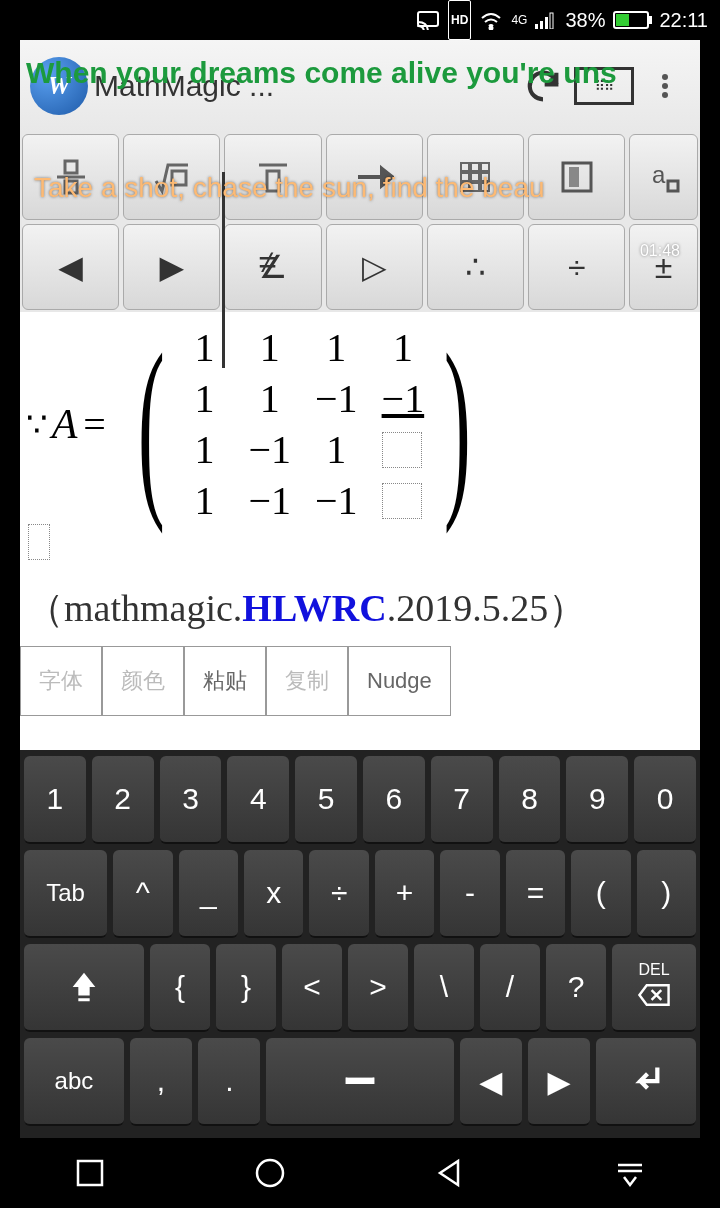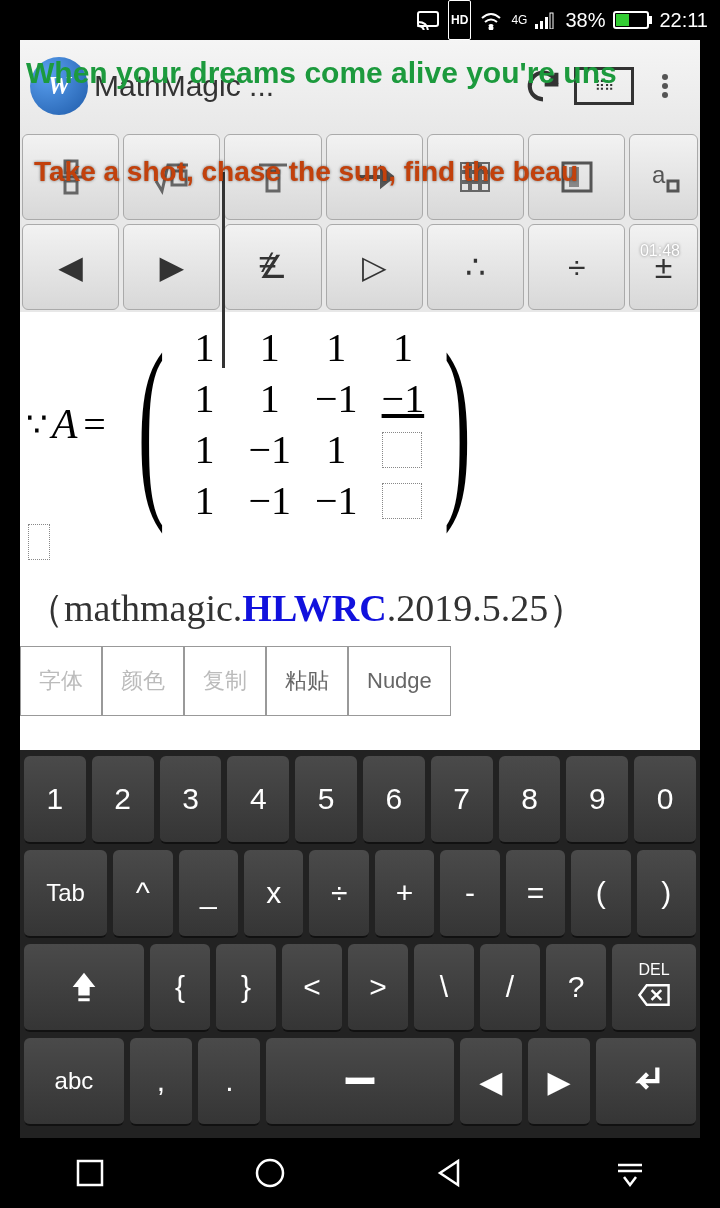--- a/index.html
+++ b/index.html
@@ -21,21 +21,21 @@
   .titlebar { height: 92px; background: linear-gradient(#f5f5f5, #e8e8e8); display: flex; align-items: center; padding: 0 10px; gap: 6px; position: relative; }
   .app-icon { width: 58px; height: 58px; background: radial-gradient(circle at 30% 30%, #5aa0f0, #1e5aa8); border-radius: 50%; display: flex; align-items: center; justify-content: center; color: #fff; font-weight: bold; font-size: 26px; font-style: italic; font-family: Georgia, serif; }
   .title { font-size: 30px; color: #333; flex: 1; white-space: nowrap; overflow: hidden; }
   .undo-icon, .kb-icon, .menu-icon { width: 50px; height: 50px; display: flex; align-items: center; justify-content: center; font-size: 30px; color: #333; }
   .kb-icon { border: 3px solid #333; width: 60px; height: 38px; display: flex; align-items: center; justify-content: center; }
   .kb-icon span { font-size: 14px; letter-spacing: -1px; }
   .menu-icon { flex-direction: column; gap: 3px; }
   .menu-icon .dot { width: 6px; height: 6px; background: #555; border-radius: 50%; }
   
   .overlay-lyric { position: absolute; top: 56px; left: 26px; right: 34px; font-size: 30px; color: #1c9a3d; font-weight: 600; z-index: 10; pointer-events: none; white-space: nowrap; overflow: hidden; }
-  .overlay-lyric2 { position: absolute; top: 156px; left: 34px; right: 34px; font-size: 28px; color: #c2410c; font-weight: 700; z-index: 10; pointer-events: none; white-space: nowrap; text-shadow: 0 0 3px rgba(0,0,0,0.5); }
+  .overlay-lyric2 { position: absolute; top: 172px; left: 34px; right: 34px; font-size: 28px; color: #fdba74; font-weight: 400; z-index: 10; pointer-events: none; white-space: nowrap; text-shadow: 0 0 3px rgba(0,0,0,0.5); }
   .overlay-time { position: absolute; top: 242px; right: 40px; color: #fff; font-size: 16px; z-index: 10; pointer-events: none; text-shadow: 0 0 3px rgba(0,0,0,0.5); }
   
   
   .toolbar { background: #e8e8e8; }
   .toolbar-row { display: flex; height: 90px; }
   .tool-btn { flex: 1; background: linear-gradient(#f2f2f2, #d8d8d8); border: 1px solid #aaa; border-radius: 6px; margin: 2px; display: flex; align-items: center; justify-content: center; font-size: 32px; color: #333; position: relative; }
   .tool-btn svg { width: 40px; height: 40px; }
   .vline { position: absolute; top: 132px; left: 202px; width: 3px; height: 196px; background: #333; z-index: 5; }
   
   
@@ -231,22 +231,22 @@
       </div>
       <span class="ph" style="margin-left:2px"></span>
       <div class="docline2">
         <span class="mm">（mathmagic.</span><span class="hl">HLWRC</span><span class="mm">.2019.5.25）</span>
       </div>
     </div>
 
     <div class="tabs">
       <div class="tab disabled">字体</div>
       <div class="tab disabled">颜色</div>
+      <div class="tab">粘贴</div>
       <div class="tab disabled">复制</div>
-      <div class="tab">粘贴</div>
       <div class="tab">Nudge</div>
     </div>
 
     <div class="keyboard">
       <div class="kb-row">
         <div class="key">1</div>
         <div class="key">2</div>
         <div class="key">3</div>
         <div class="key">4</div>
         <div class="key">5</div>

